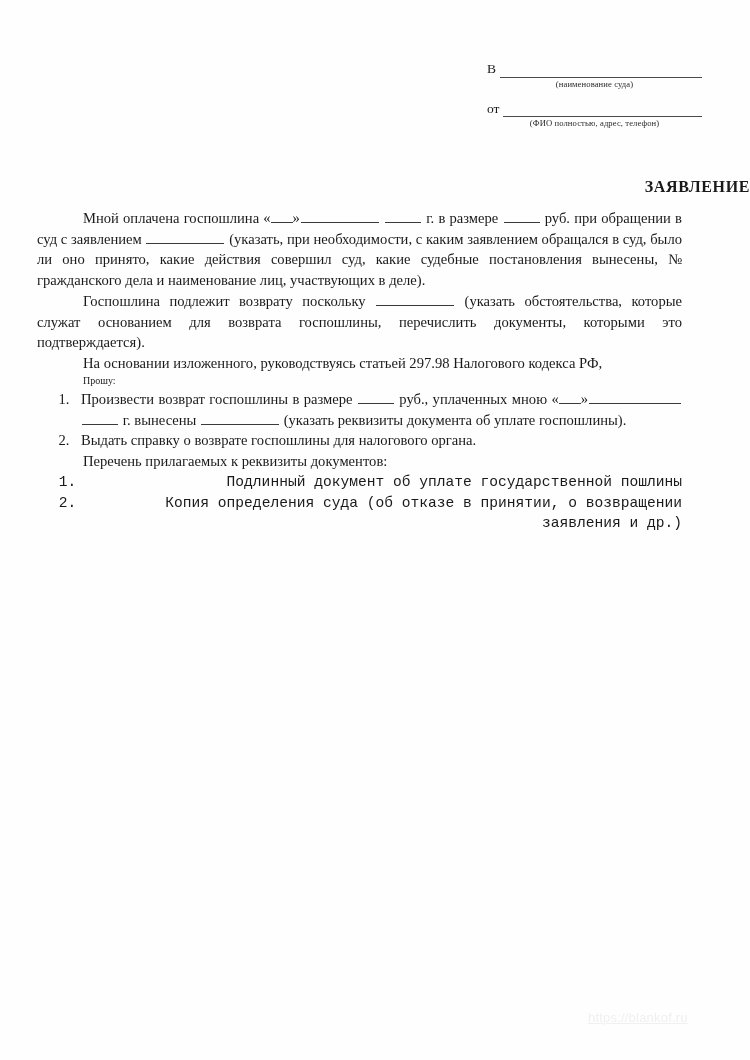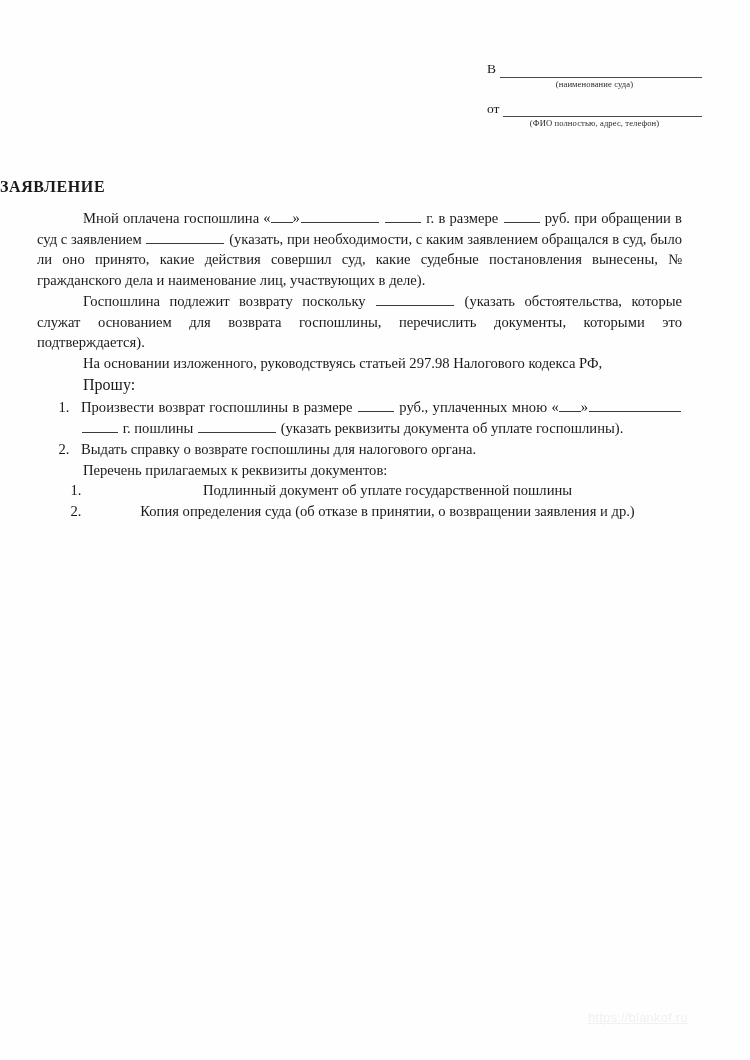--- a/index.html
+++ b/index.html
@@ -59,21 +59,21 @@
     letter-spacing: 0.1px;
   }
   .hdr-row-2 { margin-top: 12px; }
 
   
   .doc-title {
     position: absolute;
     top: 178px;
     left: 0;
     width: 100%;
-    text-align: left;
+    text-align: right;
     font-size: 16px;
     font-weight: bold;
     letter-spacing: 0.6px;
   }
 
   
   .body-wrap {
     position: absolute;
     top: 208px;
     left: 37px;
@@ -107,21 +107,21 @@
     width: 22px;
     height: 0.92em;
     vertical-align: baseline;
   }
 
   
   .proshu {
     margin: 9px 0 0 0;
     text-align: center;
     text-indent: 0;
-    font-size: 16px;
+    font-size: 10px;
   }
 
   ol.req-list {
     margin: 1px 0 0 0;
     padding-left: 36px;
     list-style-position: outside;
   }
   ol.req-list > li {
     margin: 0 0 0 0;
     padding-left: 8px;
@@ -134,21 +134,22 @@
     text-indent: 0;
     text-align: left;
   }
   ol.attach-list {
     margin: 0;
     padding-left: 48px;
     list-style-position: outside;
   }
   ol.attach-list > li {
     padding-left: 8px;
-    text-align: center;
+    text-align: right;
+    font-family: Liberation Mono, monospace;
   }
 
   .date-line {
     margin: 23px 0 0 0;
     text-indent: 0;
     text-align: left;
   }
   .sig-gap { display: inline-block; width: 24px; }
 
   
@@ -190,21 +191,21 @@
 
     <p class="para"><span>Мной оплачена госпошлина «</span><span class="quote-gap"></span><span>»</span><span class="blank b-lg"></span> <span class="blank b-sm"></span> <span>г. в размере</span> <span class="blank b-sm"></span> <span>руб. при обращении в суд с заявлением</span> <span class="blank b-lg"></span> <span>(указать, при необходимости, с каким заявлением обращался в суд, было ли оно принято, какие действия совершил суд, какие судебные постановления вынесены, № гражданского дела и наименование лиц, участвующих в деле).</span></p>
 
     <p class="para"><span>Госпошлина подлежит возврату поскольку</span> <span class="blank b-lg"></span> <span>(указать обстоятельства, которые служат основанием для возврата госпошлины, перечислить документы, которыми это подтверждается).</span></p>
 
     <p class="para">На основании изложенного, руководствуясь статьей 297.98 Налогового кодекса РФ,</p>
 
     <p class="para proshu">Прошу:</p>
 
     <ol class="req-list">
-      <li class="just"><span>Произвести возврат госпошлины в размере</span> <span class="blank b-sm"></span> <span>руб., уплаченных мною «</span><span class="quote-gap"></span><span>»</span><span class="blank b-xl"></span> <span class="blank b-sm"></span> <span>г. пошлины</span> <span class="blank b-lg"></span> <span>(указать реквизиты документа об уплате госпошлины).</span></li>
+      <li class="just"><span>Произвести возврат госпошлины в размере</span> <span class="blank b-sm"></span> <span>руб., уплаченных мною «</span><span class="quote-gap"></span><span>»</span><span class="blank b-xl"></span> <span class="blank b-sm"></span> <span>г. вынесены</span> <span class="blank b-lg"></span> <span>(указать реквизиты документа об уплате госпошлины).</span></li>
       <li>Выдать справку о возврате госпошлины для налогового органа.</li>
     </ol>
 
     <p class="para attach-head">Перечень прилагаемых к реквизиты документов:</p>
 
     <ol class="attach-list">
       <li>Подлинный документ об уплате государственной пошлины</li>
       <li>Копия определения суда (об отказе в принятии, о возвращении заявления и др.)</li>
     </ol>
 

